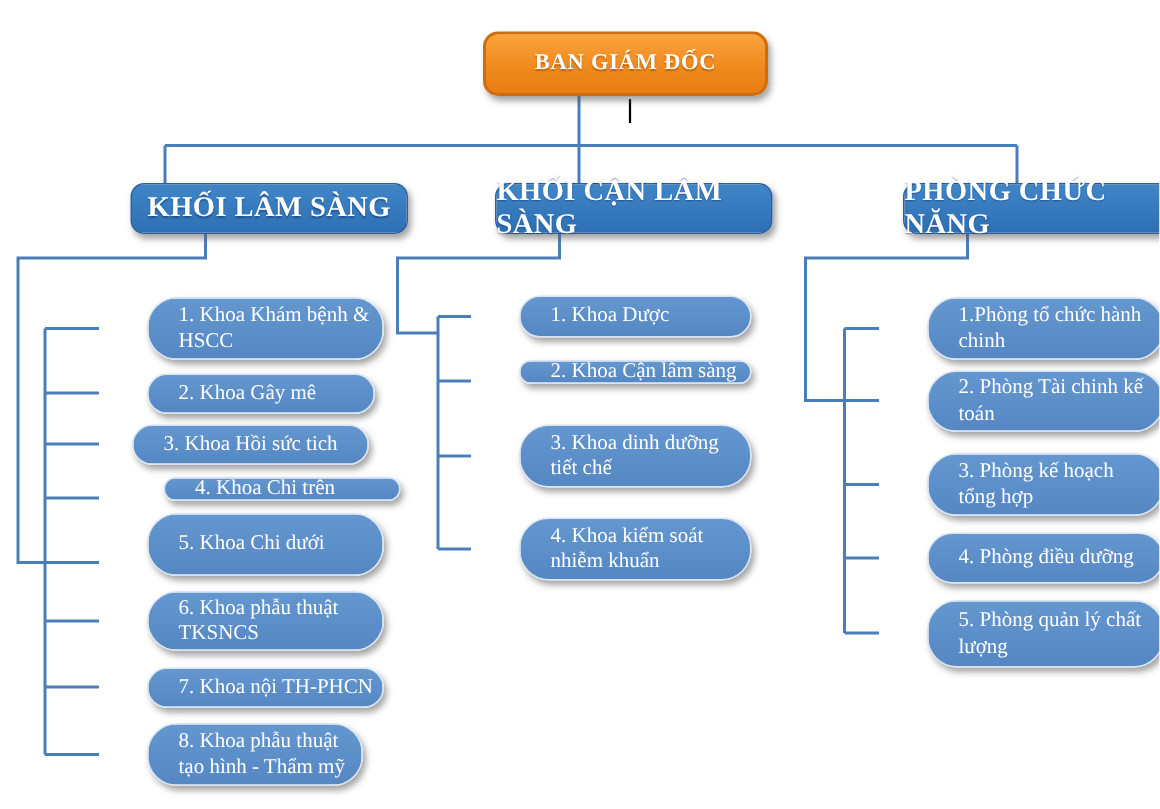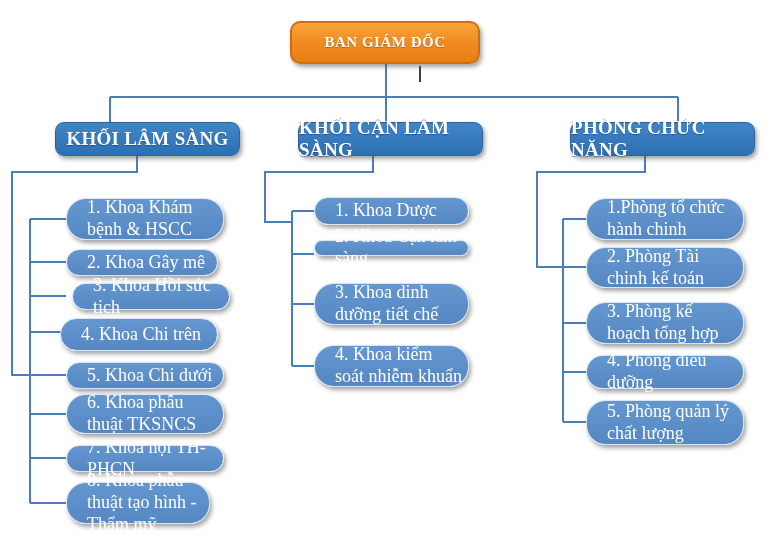--- a/index.html
+++ b/index.html
@@ -5,46 +5,47 @@
   html,body{margin:0;padding:0;background:#ffffff;}
   .canvas{
     position:relative;width:773px;height:539px;background:#ffffff;overflow:hidden;
     font-family:"Liberation Serif", serif;
   }
   svg.wires{position:absolute;left:0;top:0;width:773px;height:539px;}
   .box{
     position:absolute;color:#ffffff;border-radius:9px;box-sizing:border-box;
     display:flex;align-items:center;
     box-shadow:2px 3px 4px rgba(90,90,90,0.55);
+    margin-left:32px;
   }
   .root{
     left:290px;top:21px;width:190px;height:43px;
     background:linear-gradient(180deg,#f9a43e 0%,#f08a1e 55%,#e97d12 100%);
     border:2px solid #cf6d0e;border-radius:10px;
     justify-content:center;font-weight:bold;font-size:15px;letter-spacing:0.5px;
     text-shadow:0 1px 1px rgba(120,60,0,0.5);
   }
   .hdr{
     top:122px;width:185px;height:34px;
     background:linear-gradient(180deg,#4086c7 0%,#2d6fb4 100%);
     border:1px solid #2d609c;
     justify-content:center;font-weight:bold;font-size:19px;letter-spacing:0.3px;
     text-shadow:0 1px 1px rgba(0,40,90,0.45);
   }
   .h1{left:55px}.h2{left:298px}.h3{left:570px}
   .itm{
     background:linear-gradient(180deg,#6496cf 0%,#5587c3 100%);
     border:1px solid #d9e4f1;border-radius:20px;
-    font-size:18px;line-height:1.22;padding:2px 5px 2px 20px;
+    font-size:14px;line-height:1.22;padding:2px 5px 2px 20px;
   }
   .l1{left:66px;top:198px;width:158px;height:42px}
   .l2{left:66px;top:249px;width:152px;height:27px}
-  .l3{left:72px;top:283px;width:158px;height:27px}
-  .l4{left:60px;top:318px;width:158px;height:33px}
-  .l5{left:66px;top:362px;width:158px;height:27px}
+  .l3{left:56px;top:283px;width:158px;height:27px}
+  .l4{left:77px;top:318px;width:158px;height:16px}
+  .l5{left:66px;top:342px;width:158px;height:42px}
   .l6{left:66px;top:394px;width:158px;height:40px}
   .l7{left:66px;top:445px;width:158px;height:27px}
   .l8{left:66px;top:482px;width:144px;height:42px}
   .m1{left:314px;top:197px;width:155px;height:28px}
   .m2{left:314px;top:240px;width:155px;height:16px}
   .m3{left:314px;top:283px;width:155px;height:42px}
   .m4{left:314px;top:345px;width:155px;height:42px}
   .r1{left:586px;top:198px;width:158px;height:42px}
   .r2{left:586px;top:247px;width:158px;height:41px}
   .r3{left:586px;top:302px;width:158px;height:42px}

